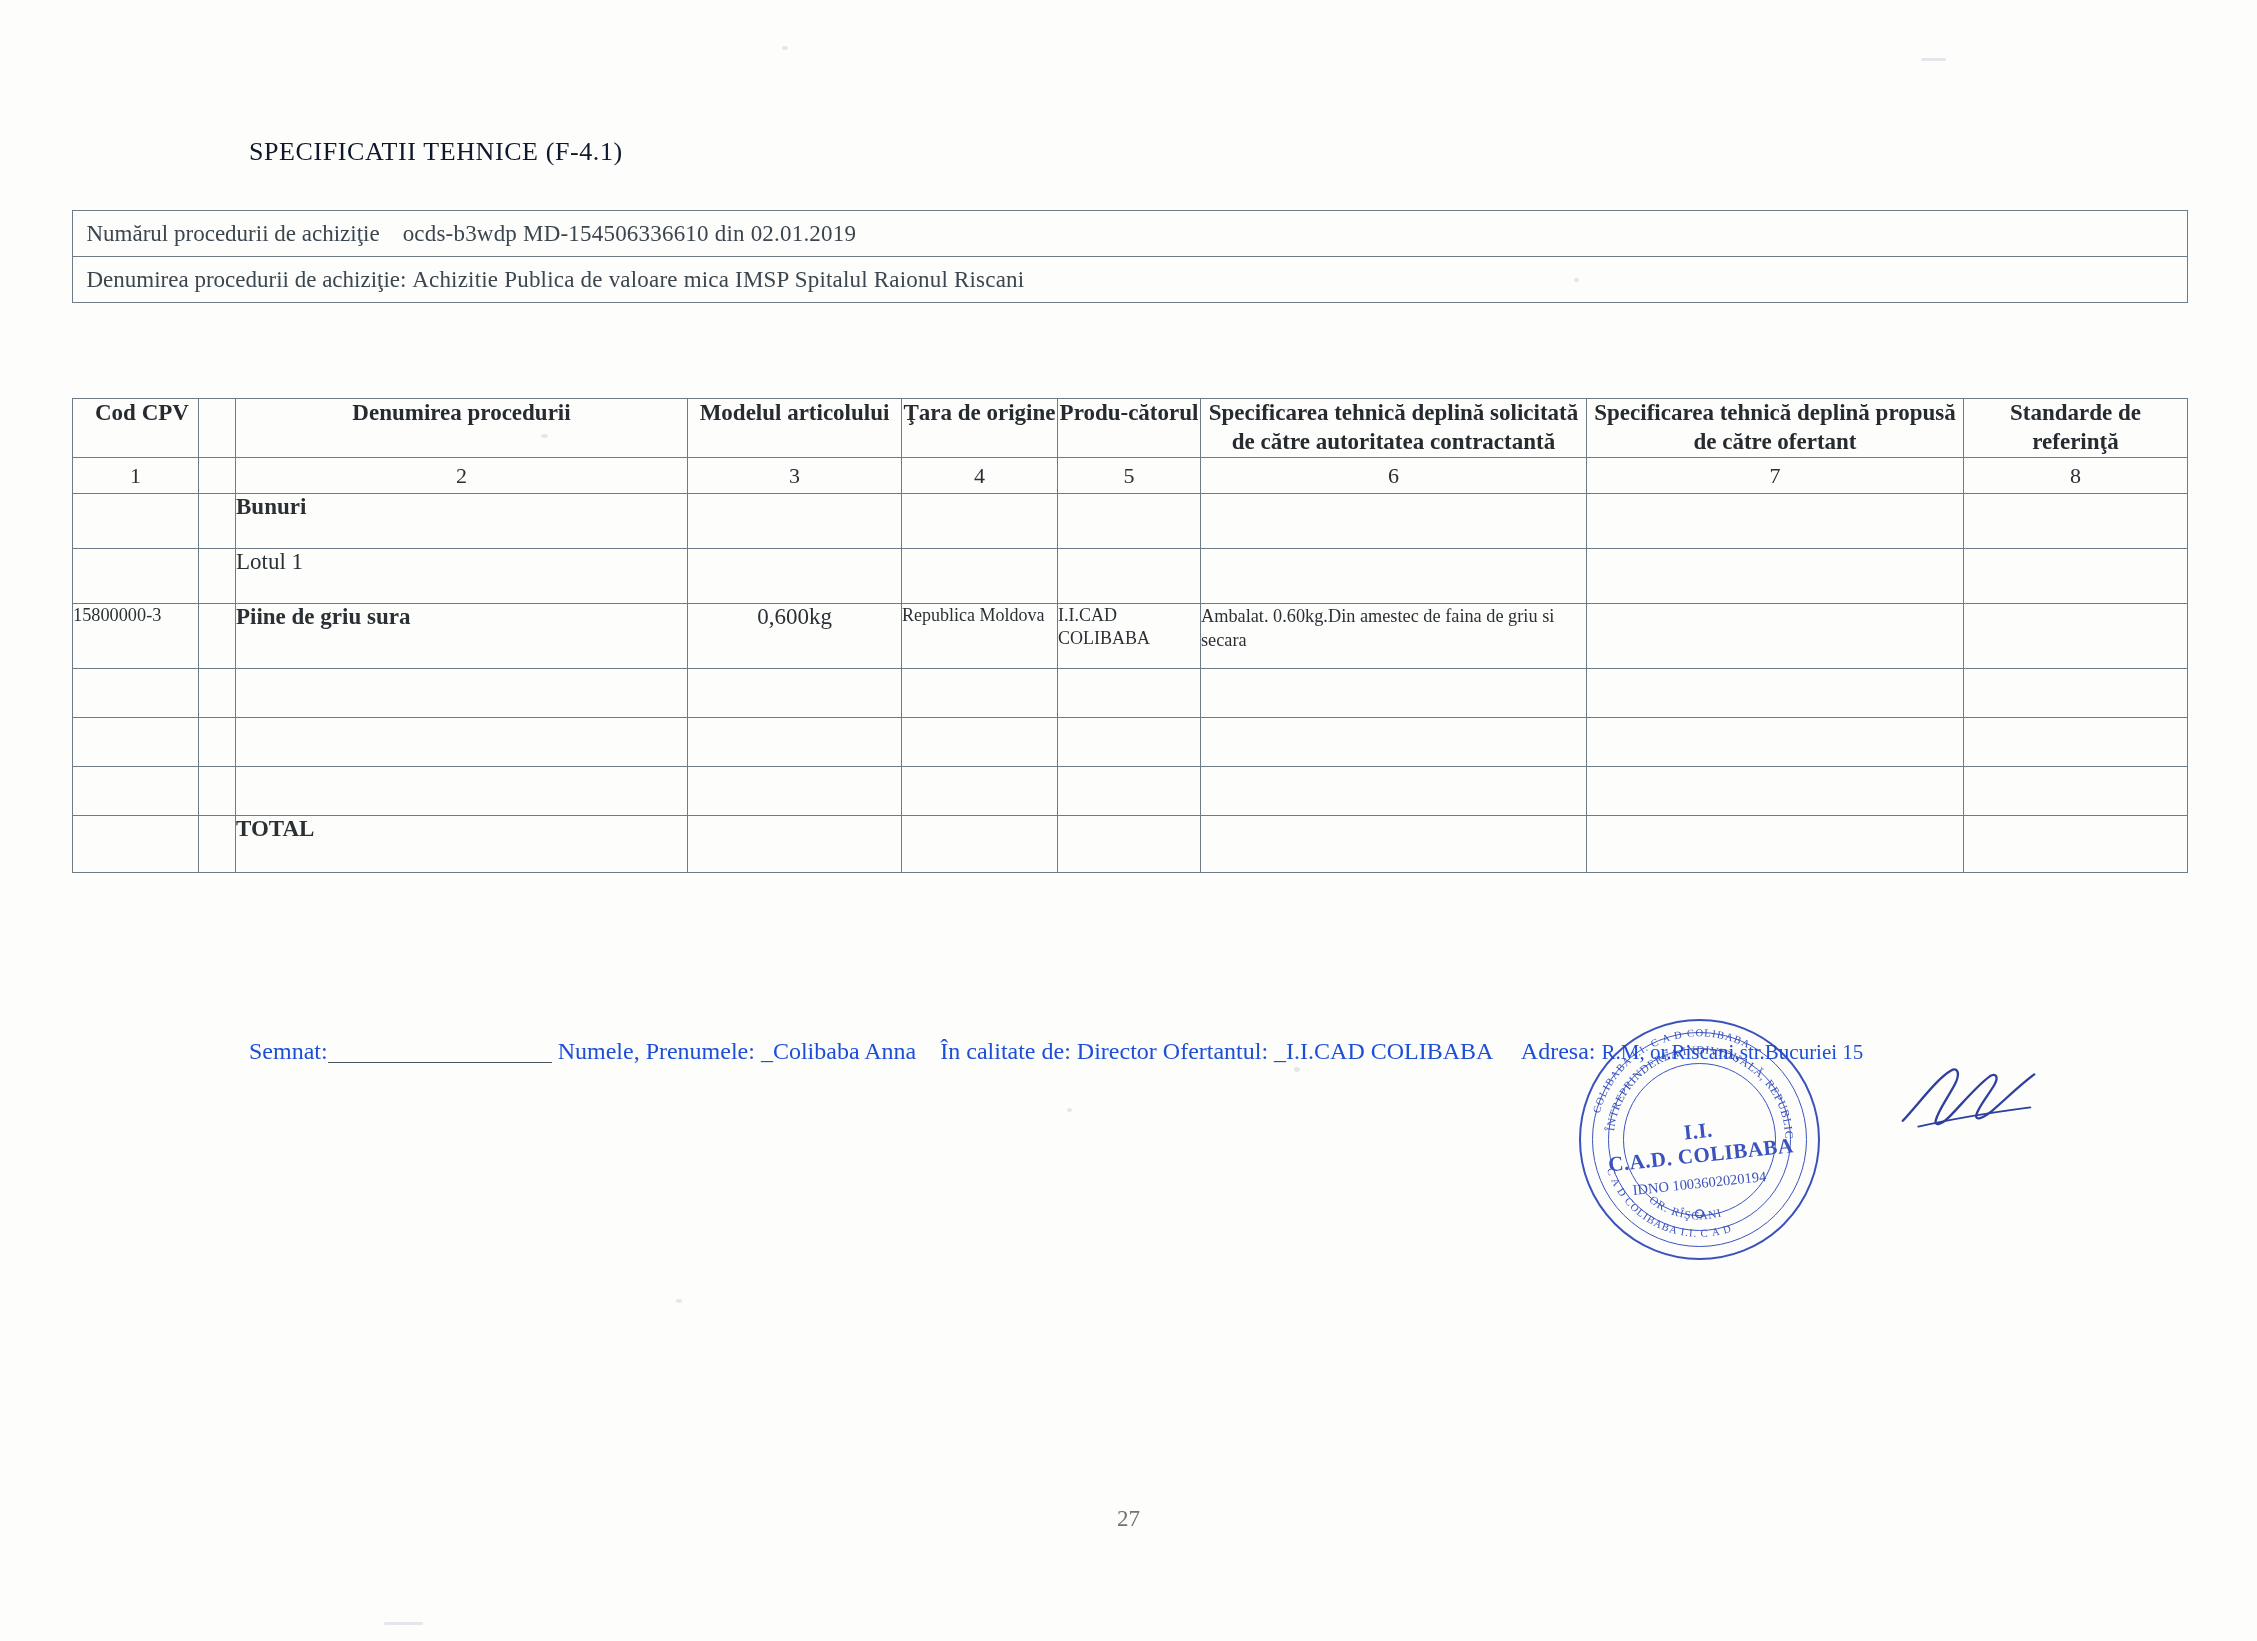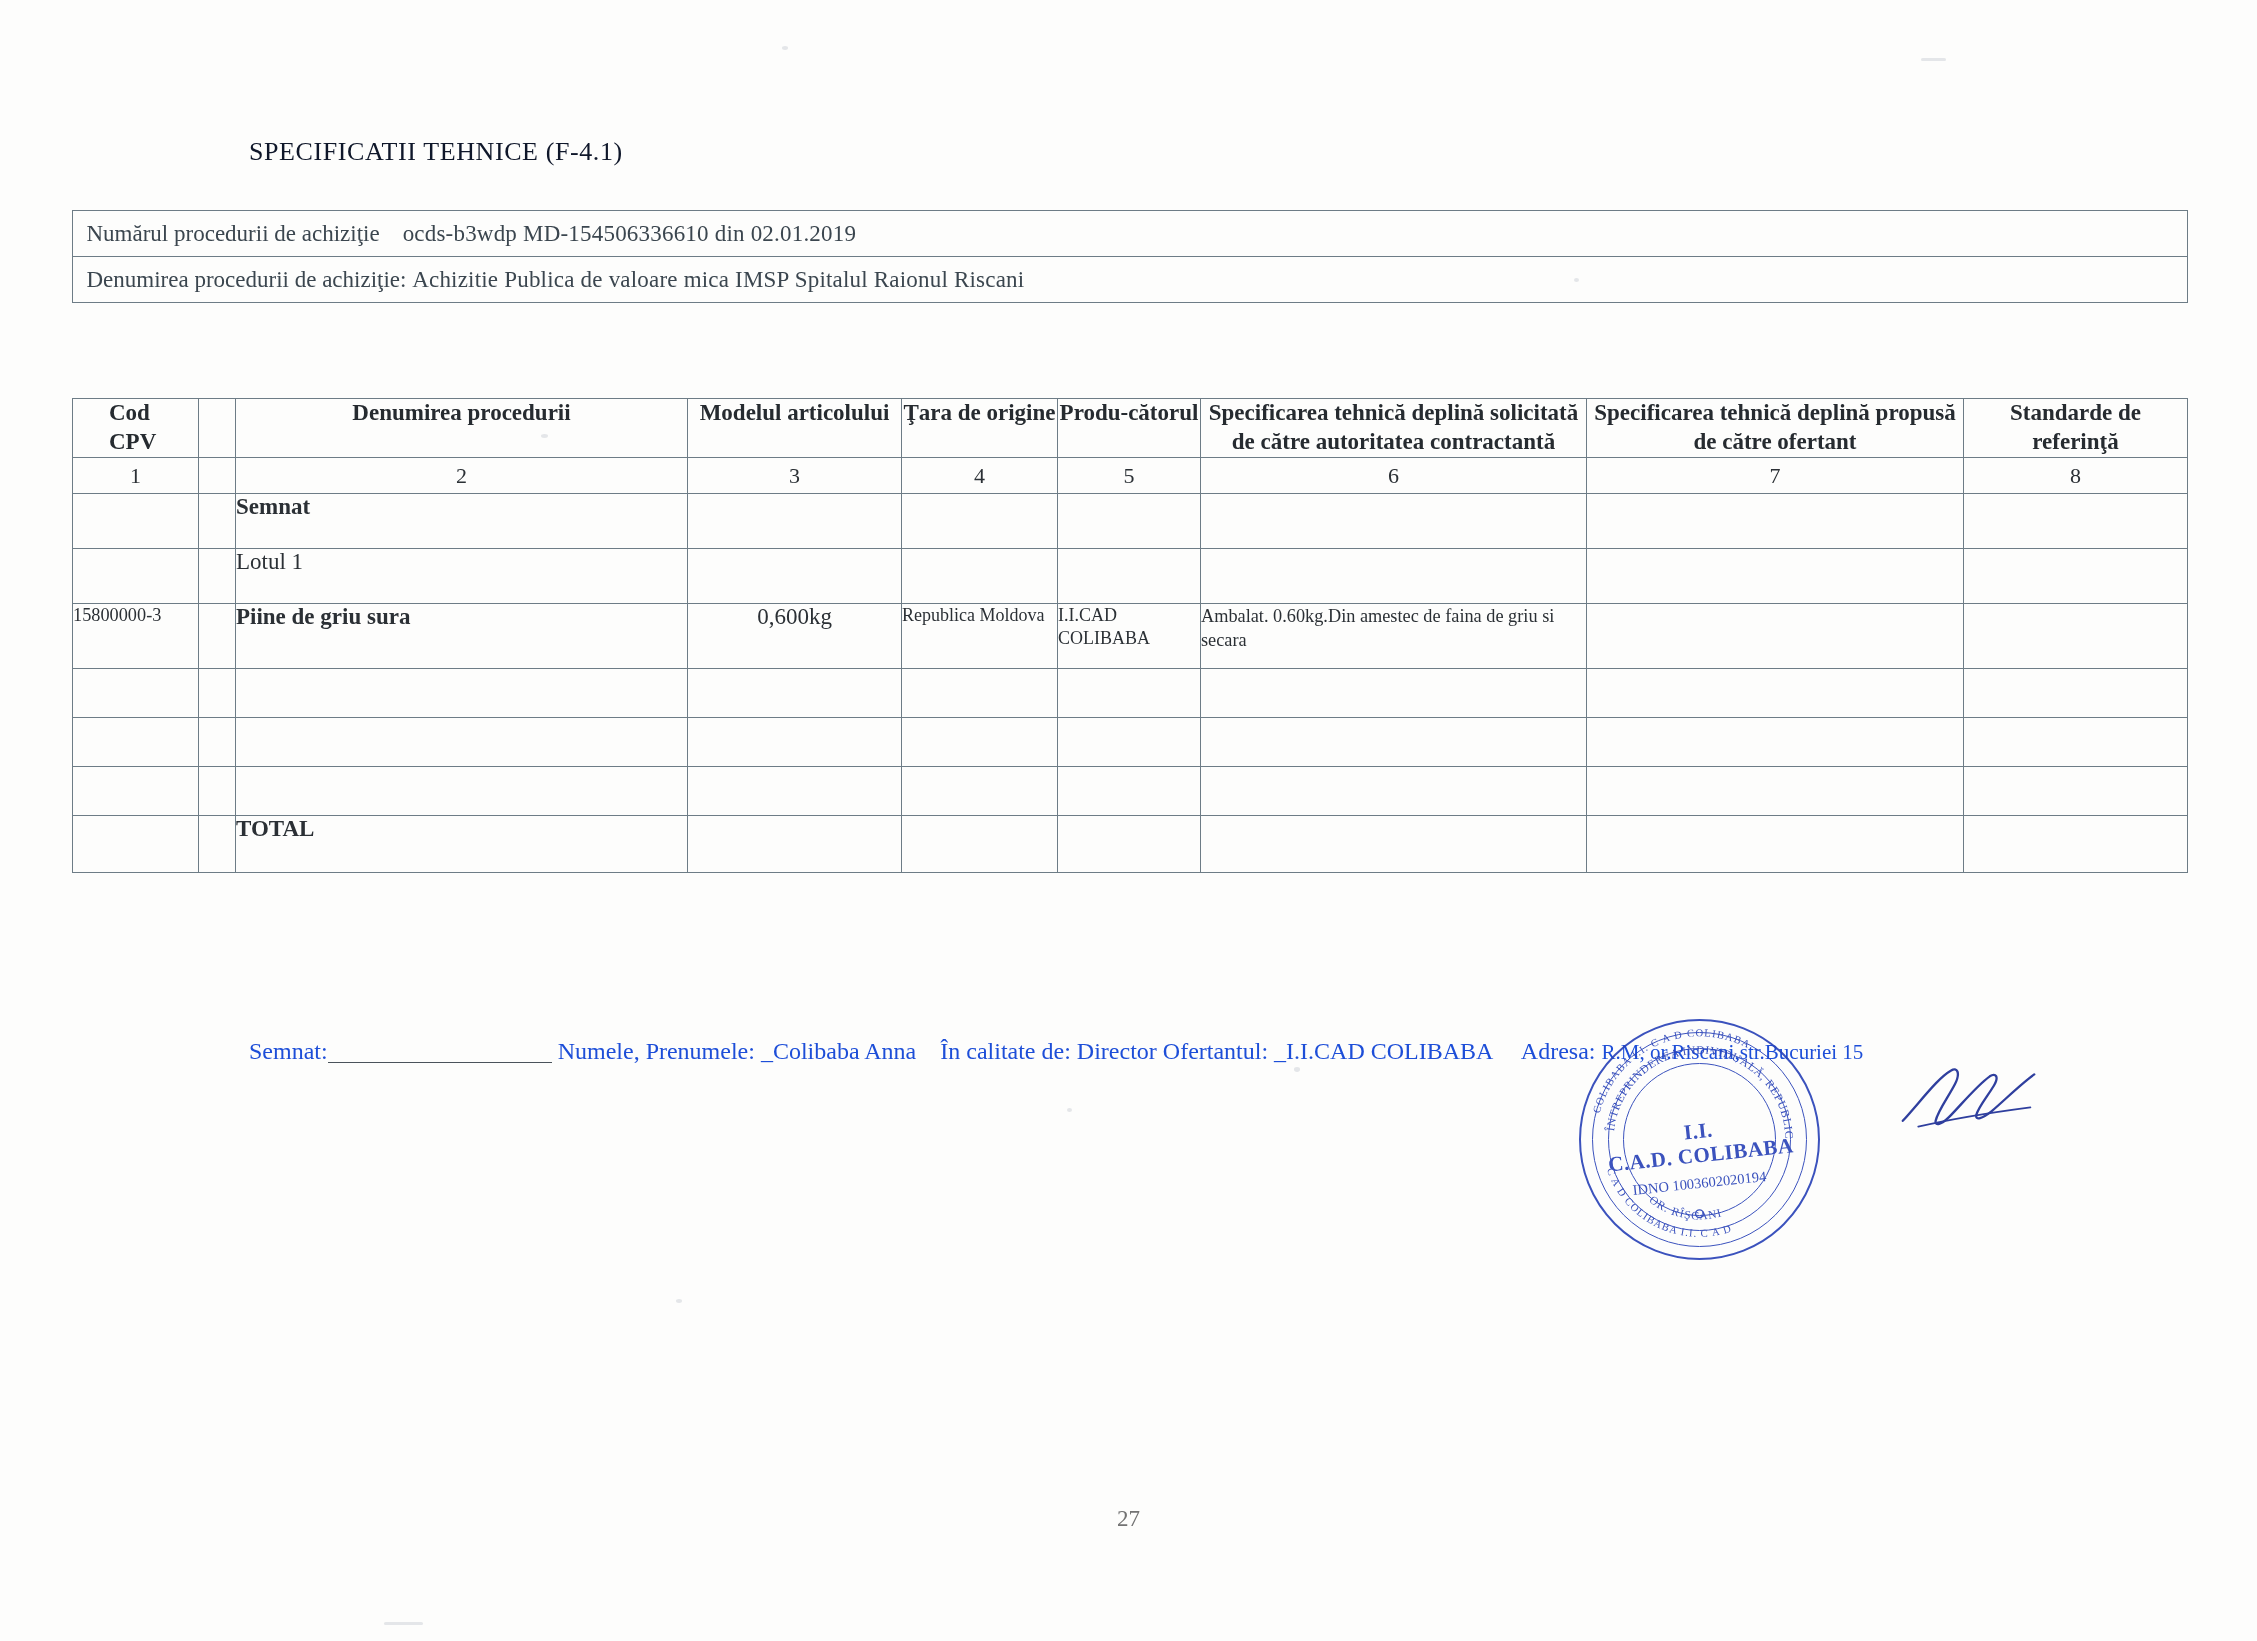--- a/index.html
+++ b/index.html
@@ -227,21 +227,21 @@
       <col style="width:452px">
       <col style="width:214px">
       <col style="width:156px">
       <col style="width:143px">
       <col style="width:386px">
       <col style="width:377px">
       <col style="width:224px">
     </colgroup>
     <thead>
       <tr>
-        <th class="th-cell" style="text-align:left;padding-left:36px;">Cod CPV</th>
+        <th class="th-cell" style="text-align:left;padding-left:22px;">Cod CPV</th>
         <th class="th-cell"></th>
         <th class="th-cell">Denumirea procedurii</th>
         <th class="th-cell">Modelul articolului</th>
         <th class="th-cell">Ţara de origine</th>
         <th class="th-cell">Produ-cătorul</th>
         <th class="th-cell">Specificarea tehnică deplină solicitată de către autoritatea contractantă</th>
         <th class="th-cell">Specificarea tehnică deplină propusă de către ofertant</th>
         <th class="th-cell">Standarde de referinţă</th>
       </tr>
       <tr>
@@ -253,21 +253,21 @@
         <td class="num-cell">5</td>
         <td class="num-cell">6</td>
         <td class="num-cell">7</td>
         <td class="num-cell">8</td>
       </tr>
     </thead>
     <tbody>
       <tr>
         <td class="cpv"></td>
         <td class="body-cell"></td>
-        <td class="body-cell bold">Semnat</td>
+        <td class="body-cell bold">Bunuri</td>
         <td class="body-cell center"></td>
         <td class="body-cell"></td>
         <td class="body-cell"></td>
         <td class="body-cell"></td>
         <td class="body-cell"></td>
         <td class="body-cell"></td>
       </tr>
       <tr>
         <td class="cpv"></td>
         <td class="body-cell"></td>

